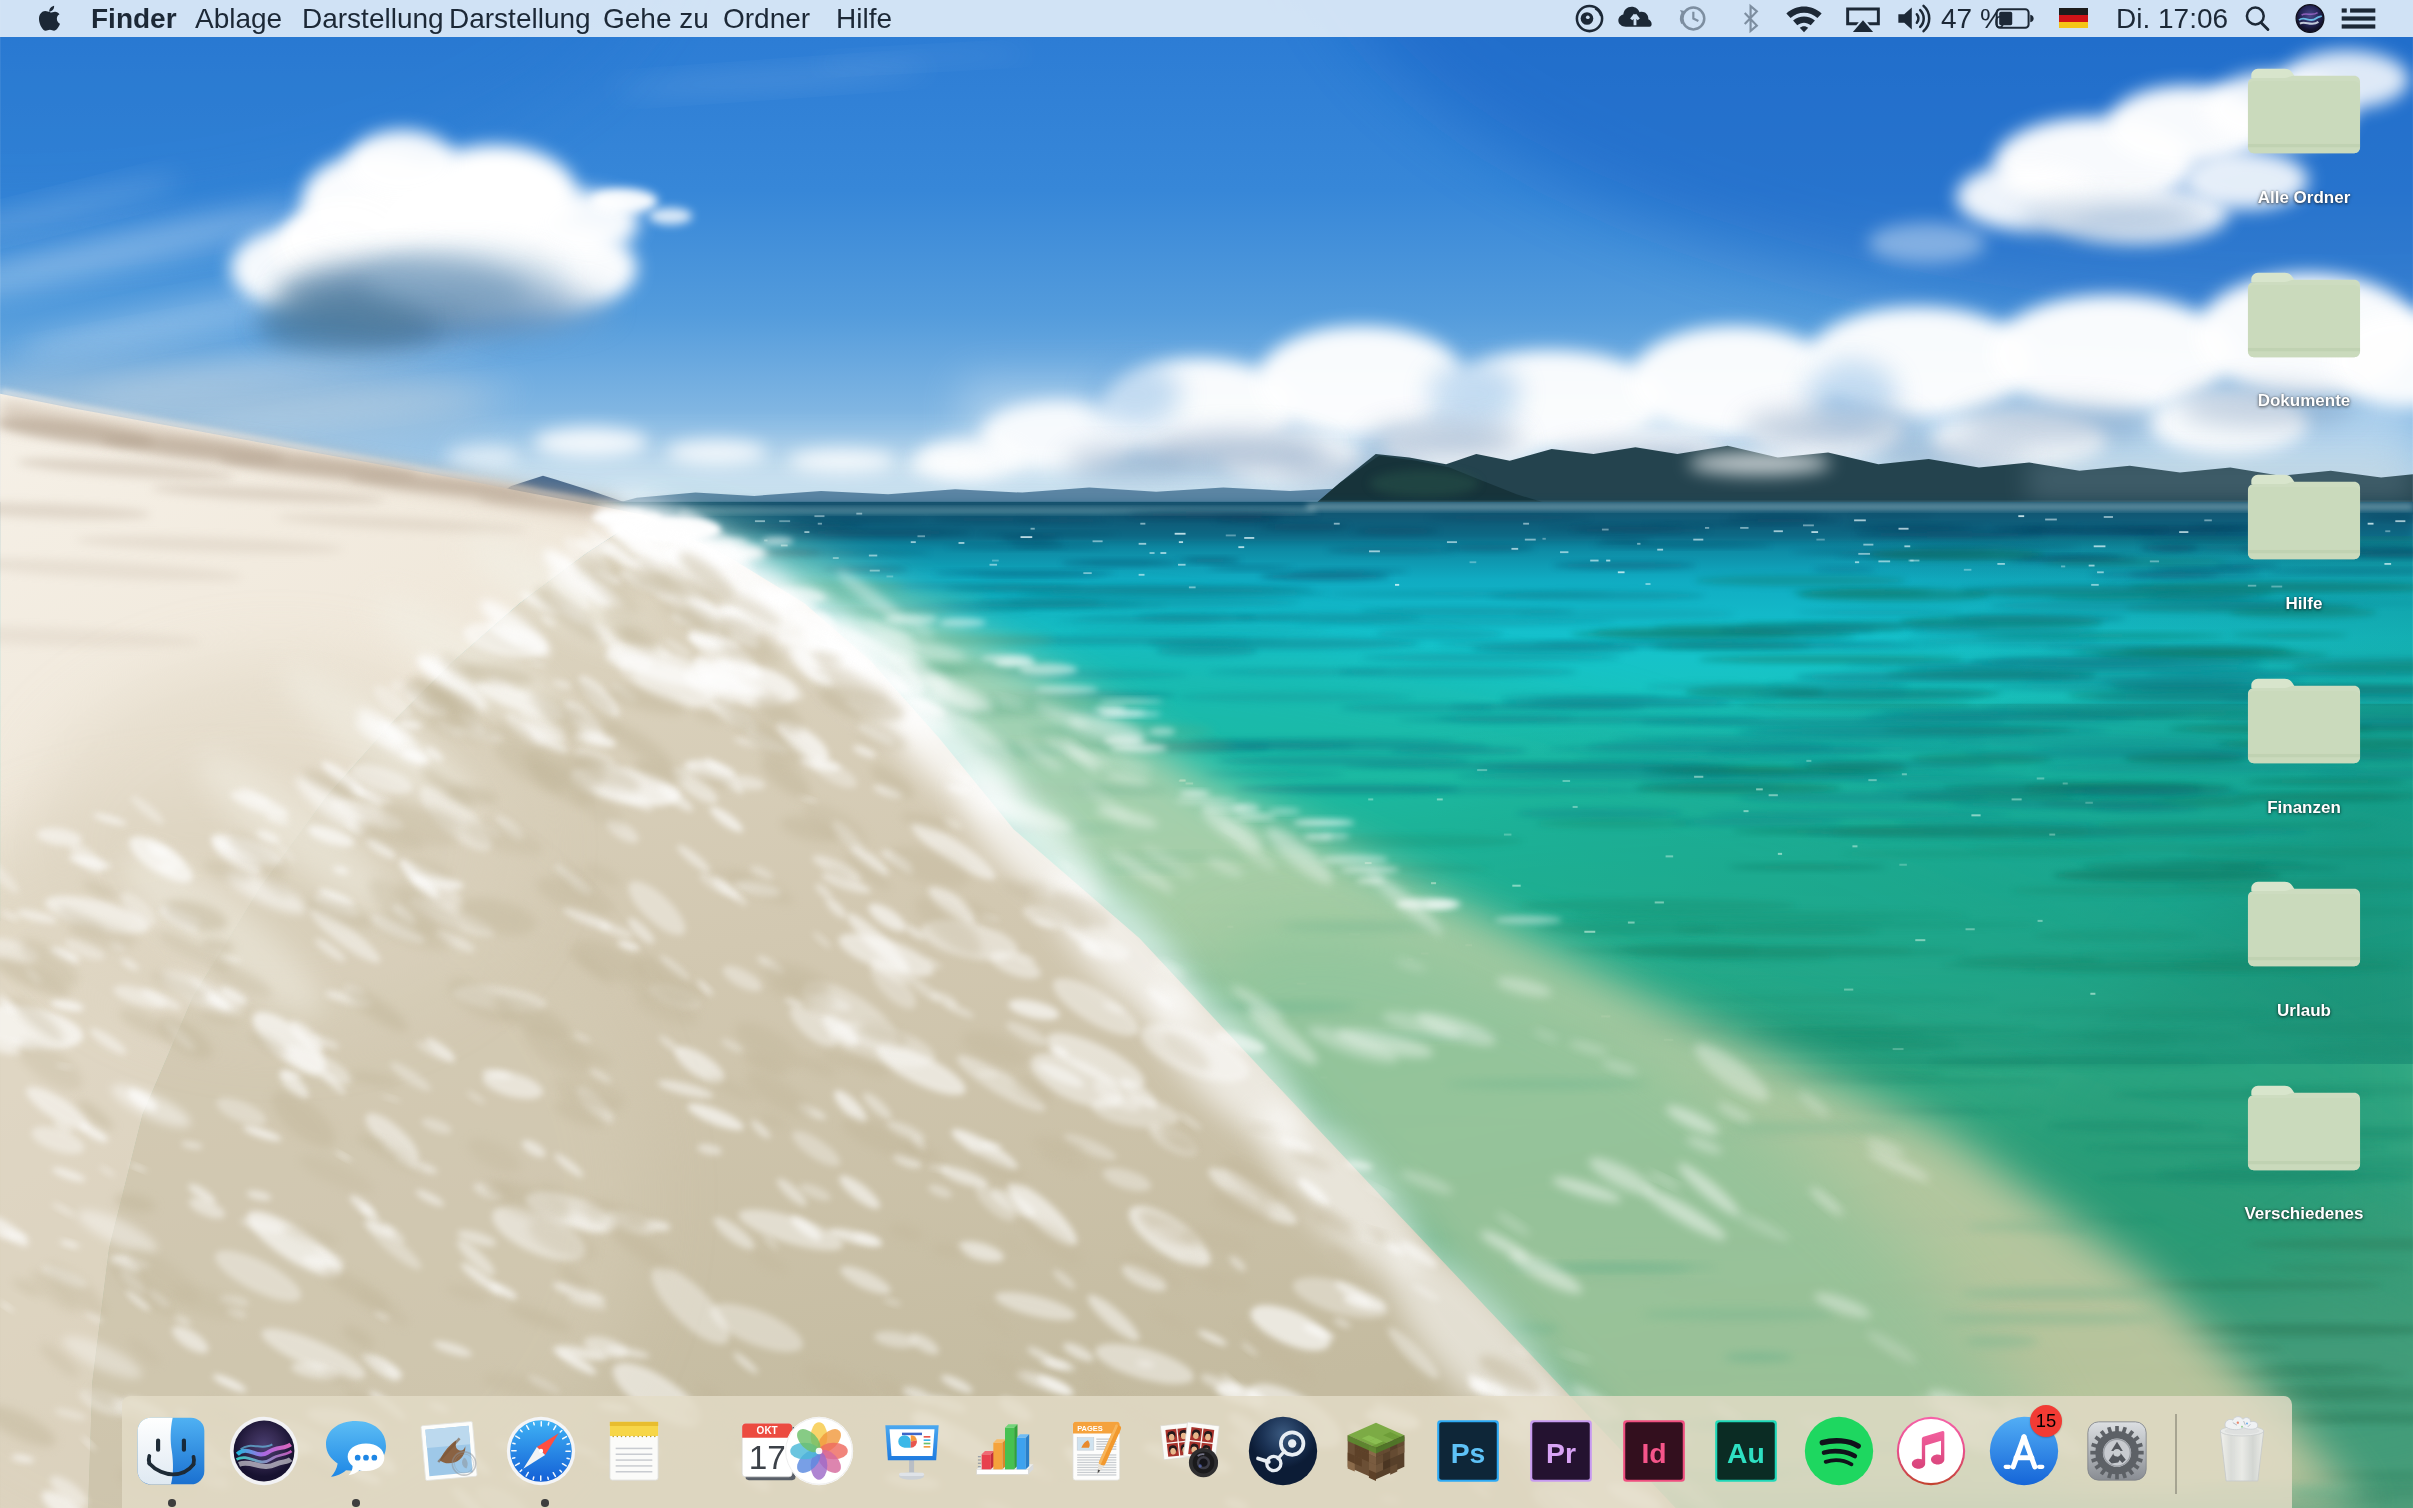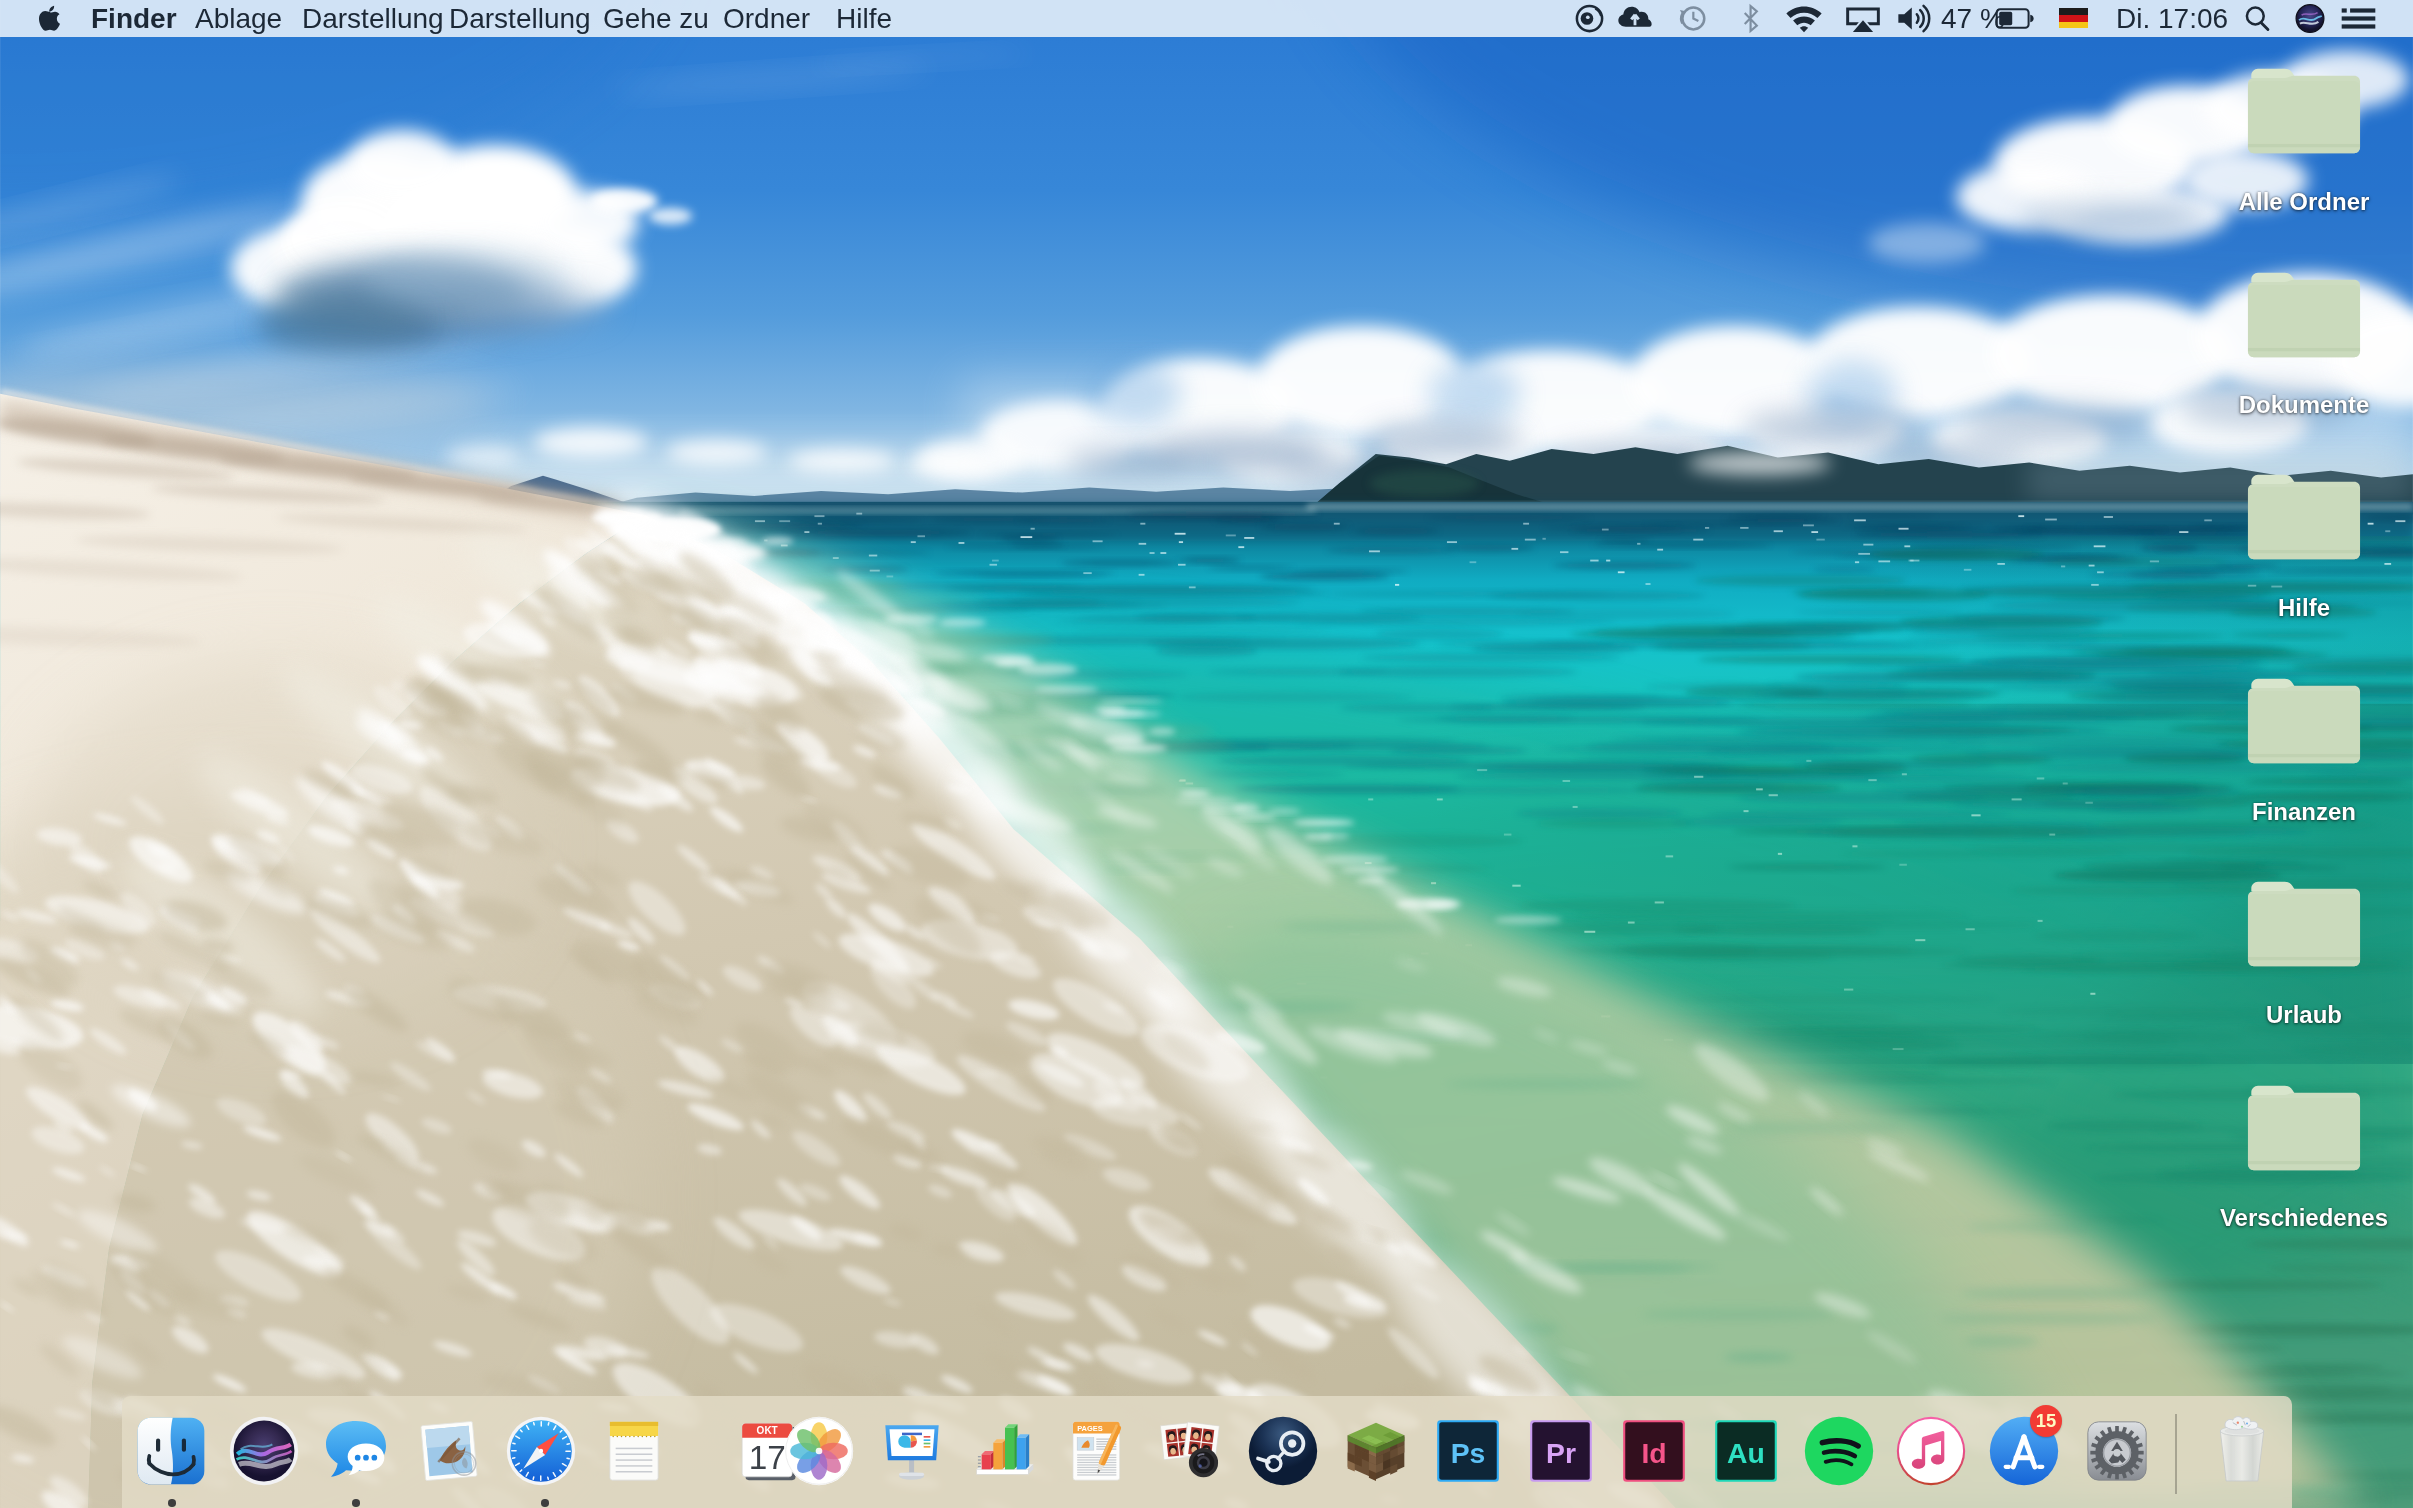--- a/index.html
+++ b/index.html
@@ -1,23 +1,23 @@
 <!DOCTYPE html>
 <html style="font-size:13.4px"><head><meta charset="utf-8"><style>
 html,body{margin:0;padding:0;width:2413px;height:1508px;overflow:hidden;}
 body{font-family:"Liberation Sans",sans-serif;position:relative;}
 .wall{position:absolute;left:0;top:0;}
 .menubar{position:absolute;left:0;top:0;width:2413px;height:37px;background:rgba(222,235,248,0.93);}
 .mi{position:absolute;top:0;height:37px;line-height:37px;font-size:28px;color:#1c2836;white-space:nowrap;}
-.flabel{position:absolute;width:218px;text-align:center;font-size:24px;font-weight:bold;color:#ffffff;text-shadow:0 0.8px 3.4px rgba(0,0,0,0.65),0 0 1.7px rgba(0,0,0,0.4);}
+.flabel{position:absolute;width:218px;text-align:center;font-size:17px;font-weight:bold;color:#ffffff;text-shadow:0 0.8px 3.4px rgba(0,0,0,0.65),0 0 1.7px rgba(0,0,0,0.4);}
 .dock{position:absolute;left:122px;top:1396px;width:2170px;height:112px;background:rgba(227,220,199,0.82);border-radius:8.4px 8.4px 0 0;}
 .dicon{position:absolute;top:1416px;width:70px;height:70px;}
 .ddot{position:absolute;top:1499px;width:7.5px;height:7.5px;border-radius:50%;background:#3e3e3e;}
 .dsep{position:absolute;left:2175px;top:1414px;width:1.7px;height:80px;background:rgba(90,88,78,0.4);}
-.badge{position:absolute;left:2030px;top:1405px;width:32px;height:32px;border-radius:50%;background:#f23b34;color:#fef9c3;font-size:18.4px;font-weight:bold;text-align:center;line-height:32px;box-shadow:0 0.8px 1.7px rgba(0,0,0,0.25);}
+.badge{position:absolute;left:2030px;top:1405px;width:32px;height:32px;border-radius:50%;background:#f23b34;color:#000000;font-size:18.4px;font-weight:normal;text-align:center;line-height:32px;box-shadow:0 0.8px 1.7px rgba(0,0,0,0.25);}
 </style></head><body>
 <svg class="wall" width="2413" height="1508" viewBox="0 0 2880 1800" xmlns="http://www.w3.org/2000/svg">
     <defs>
       <linearGradient id="sky" x1="0" y1="0" x2="0" y2="1">
         <stop offset="0" stop-color="#2a7ad4"></stop>
         <stop offset="0.35" stop-color="#3787d8"></stop>
         <stop offset="0.58" stop-color="#549cdc"></stop>
         <stop offset="0.75" stop-color="#7fb5e2"></stop>
         <stop offset="0.9" stop-color="#aed0ea"></stop>
         <stop offset="1" stop-color="#c6deee"></stop>

